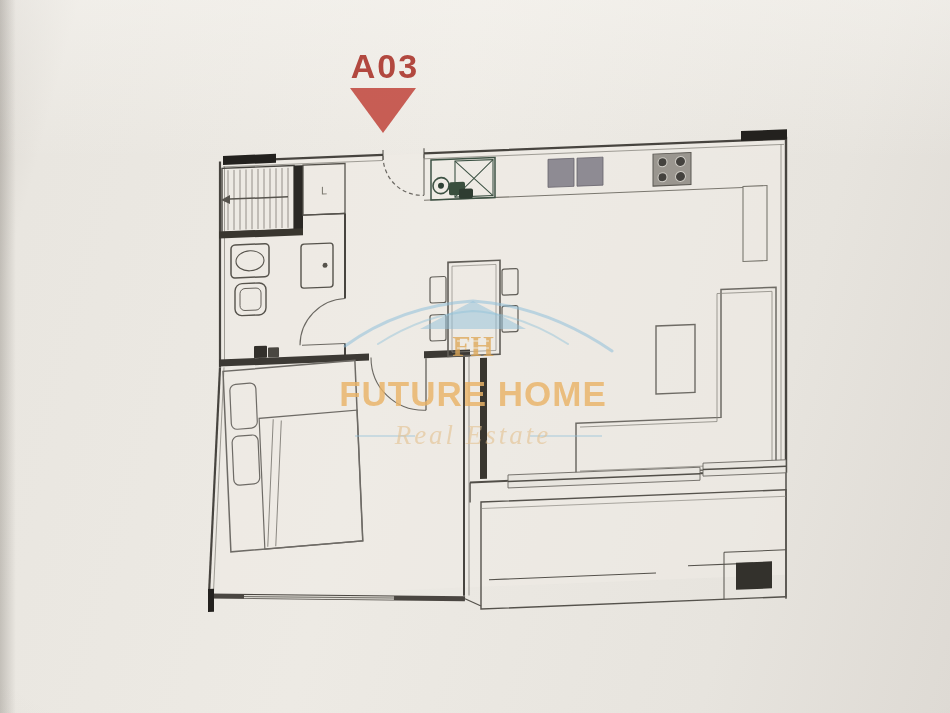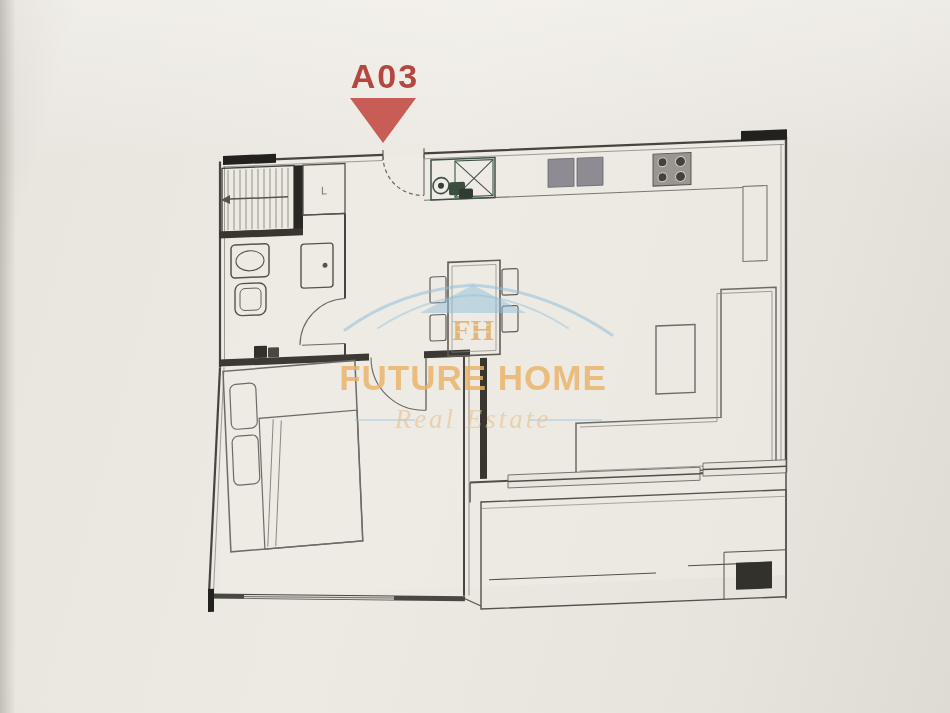--- a/index.html
+++ b/index.html
@@ -9,22 +9,22 @@
     font-family:"Liberation Sans",sans-serif;
   }
   .vignette{position:absolute;inset:0;pointer-events:none;
     background:radial-gradient(130% 125% at 52% 42%, rgba(0,0,0,0) 58%, rgba(88,82,74,.14) 100%);}
   .edge-left{position:absolute;left:0;top:0;width:16px;height:100%;
     background:linear-gradient(90deg,rgba(96,90,82,.28),rgba(96,90,82,0));}
   .top-light{position:absolute;left:0;top:0;width:100%;height:160px;
     background:linear-gradient(180deg,rgba(250,248,244,.45),rgba(250,248,244,0));}
   .plan{position:absolute;left:208px;top:136px;width:586px;height:506px;
     transform:skewY(-2.3deg);transform-origin:0 0;}
-  .unit-marker{position:absolute;left:333px;top:44px;width:110px;height:110px;}
-  .watermark{position:absolute;left:330px;top:268px;width:290px;height:180px;}
+  .unit-marker{position:absolute;left:333px;top:34px;width:110px;height:110px;}
+  .watermark{position:absolute;left:330px;top:284px;width:290px;height:180px;}
   svg text{font-family:"Liberation Sans",sans-serif;}
   .serif{font-family:"Liberation Serif",serif;}
 </style>
 </head>
 <body>
 
 <div class="vignette"></div>
 <div class="top-light"></div>
 <div class="edge-left"></div>
 

